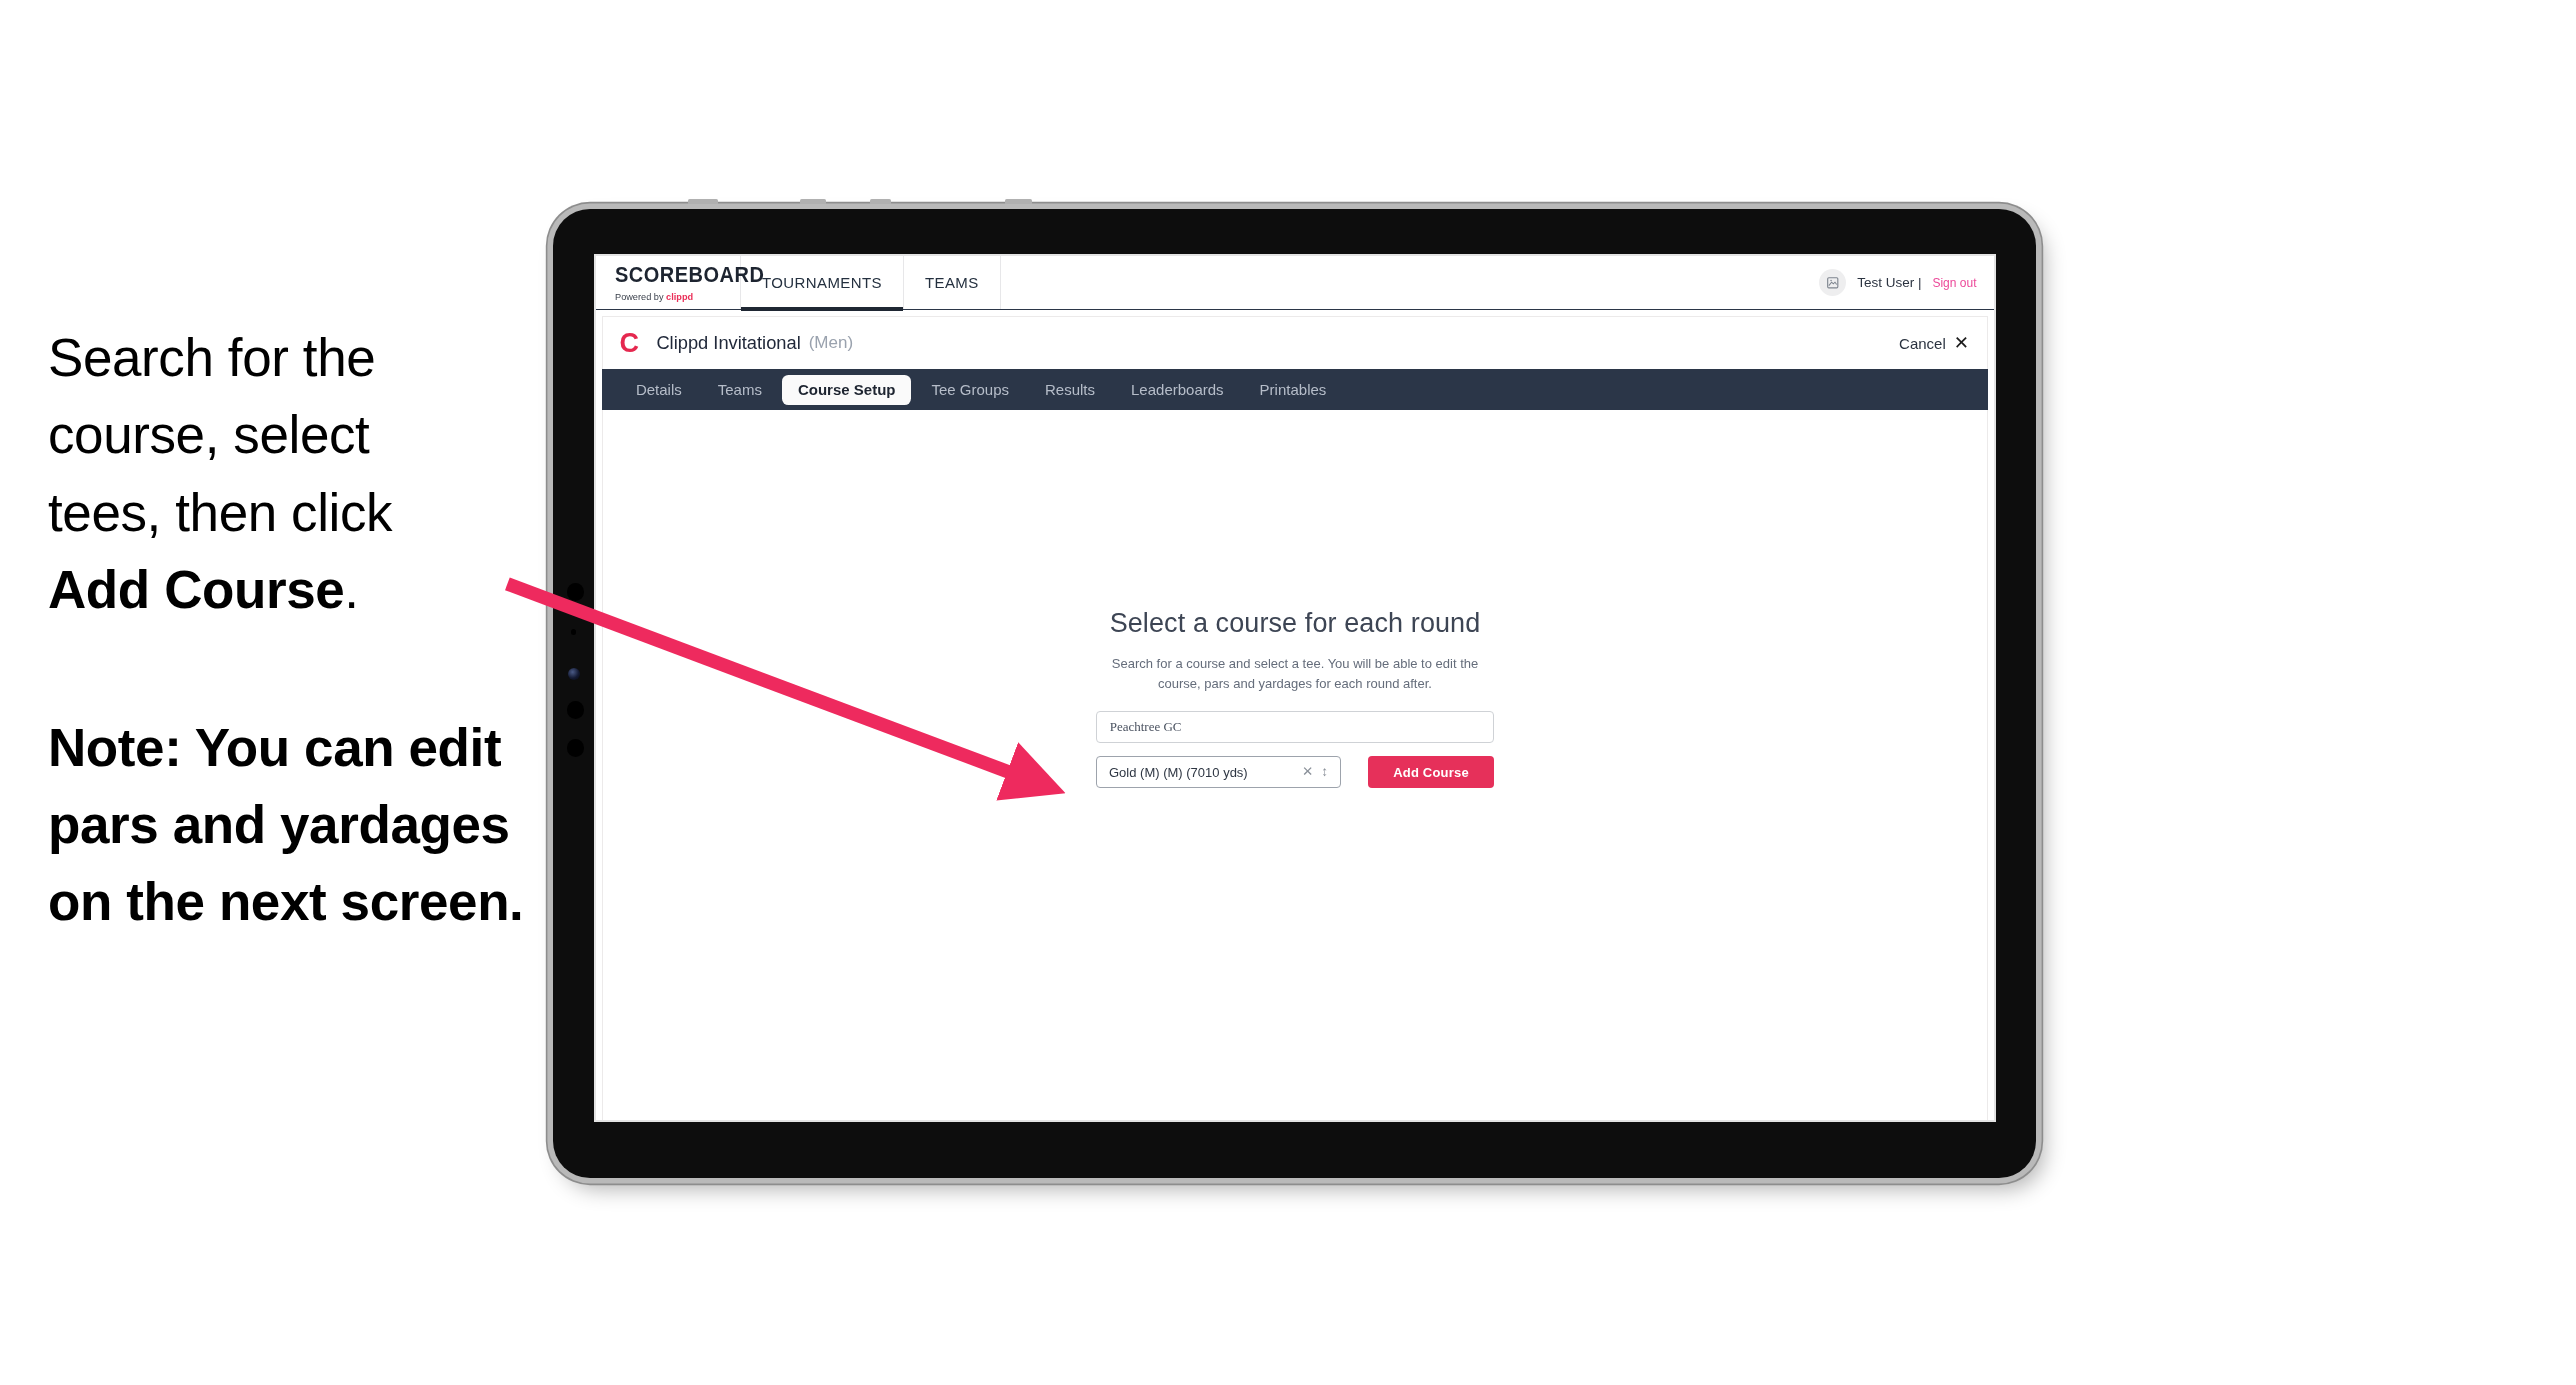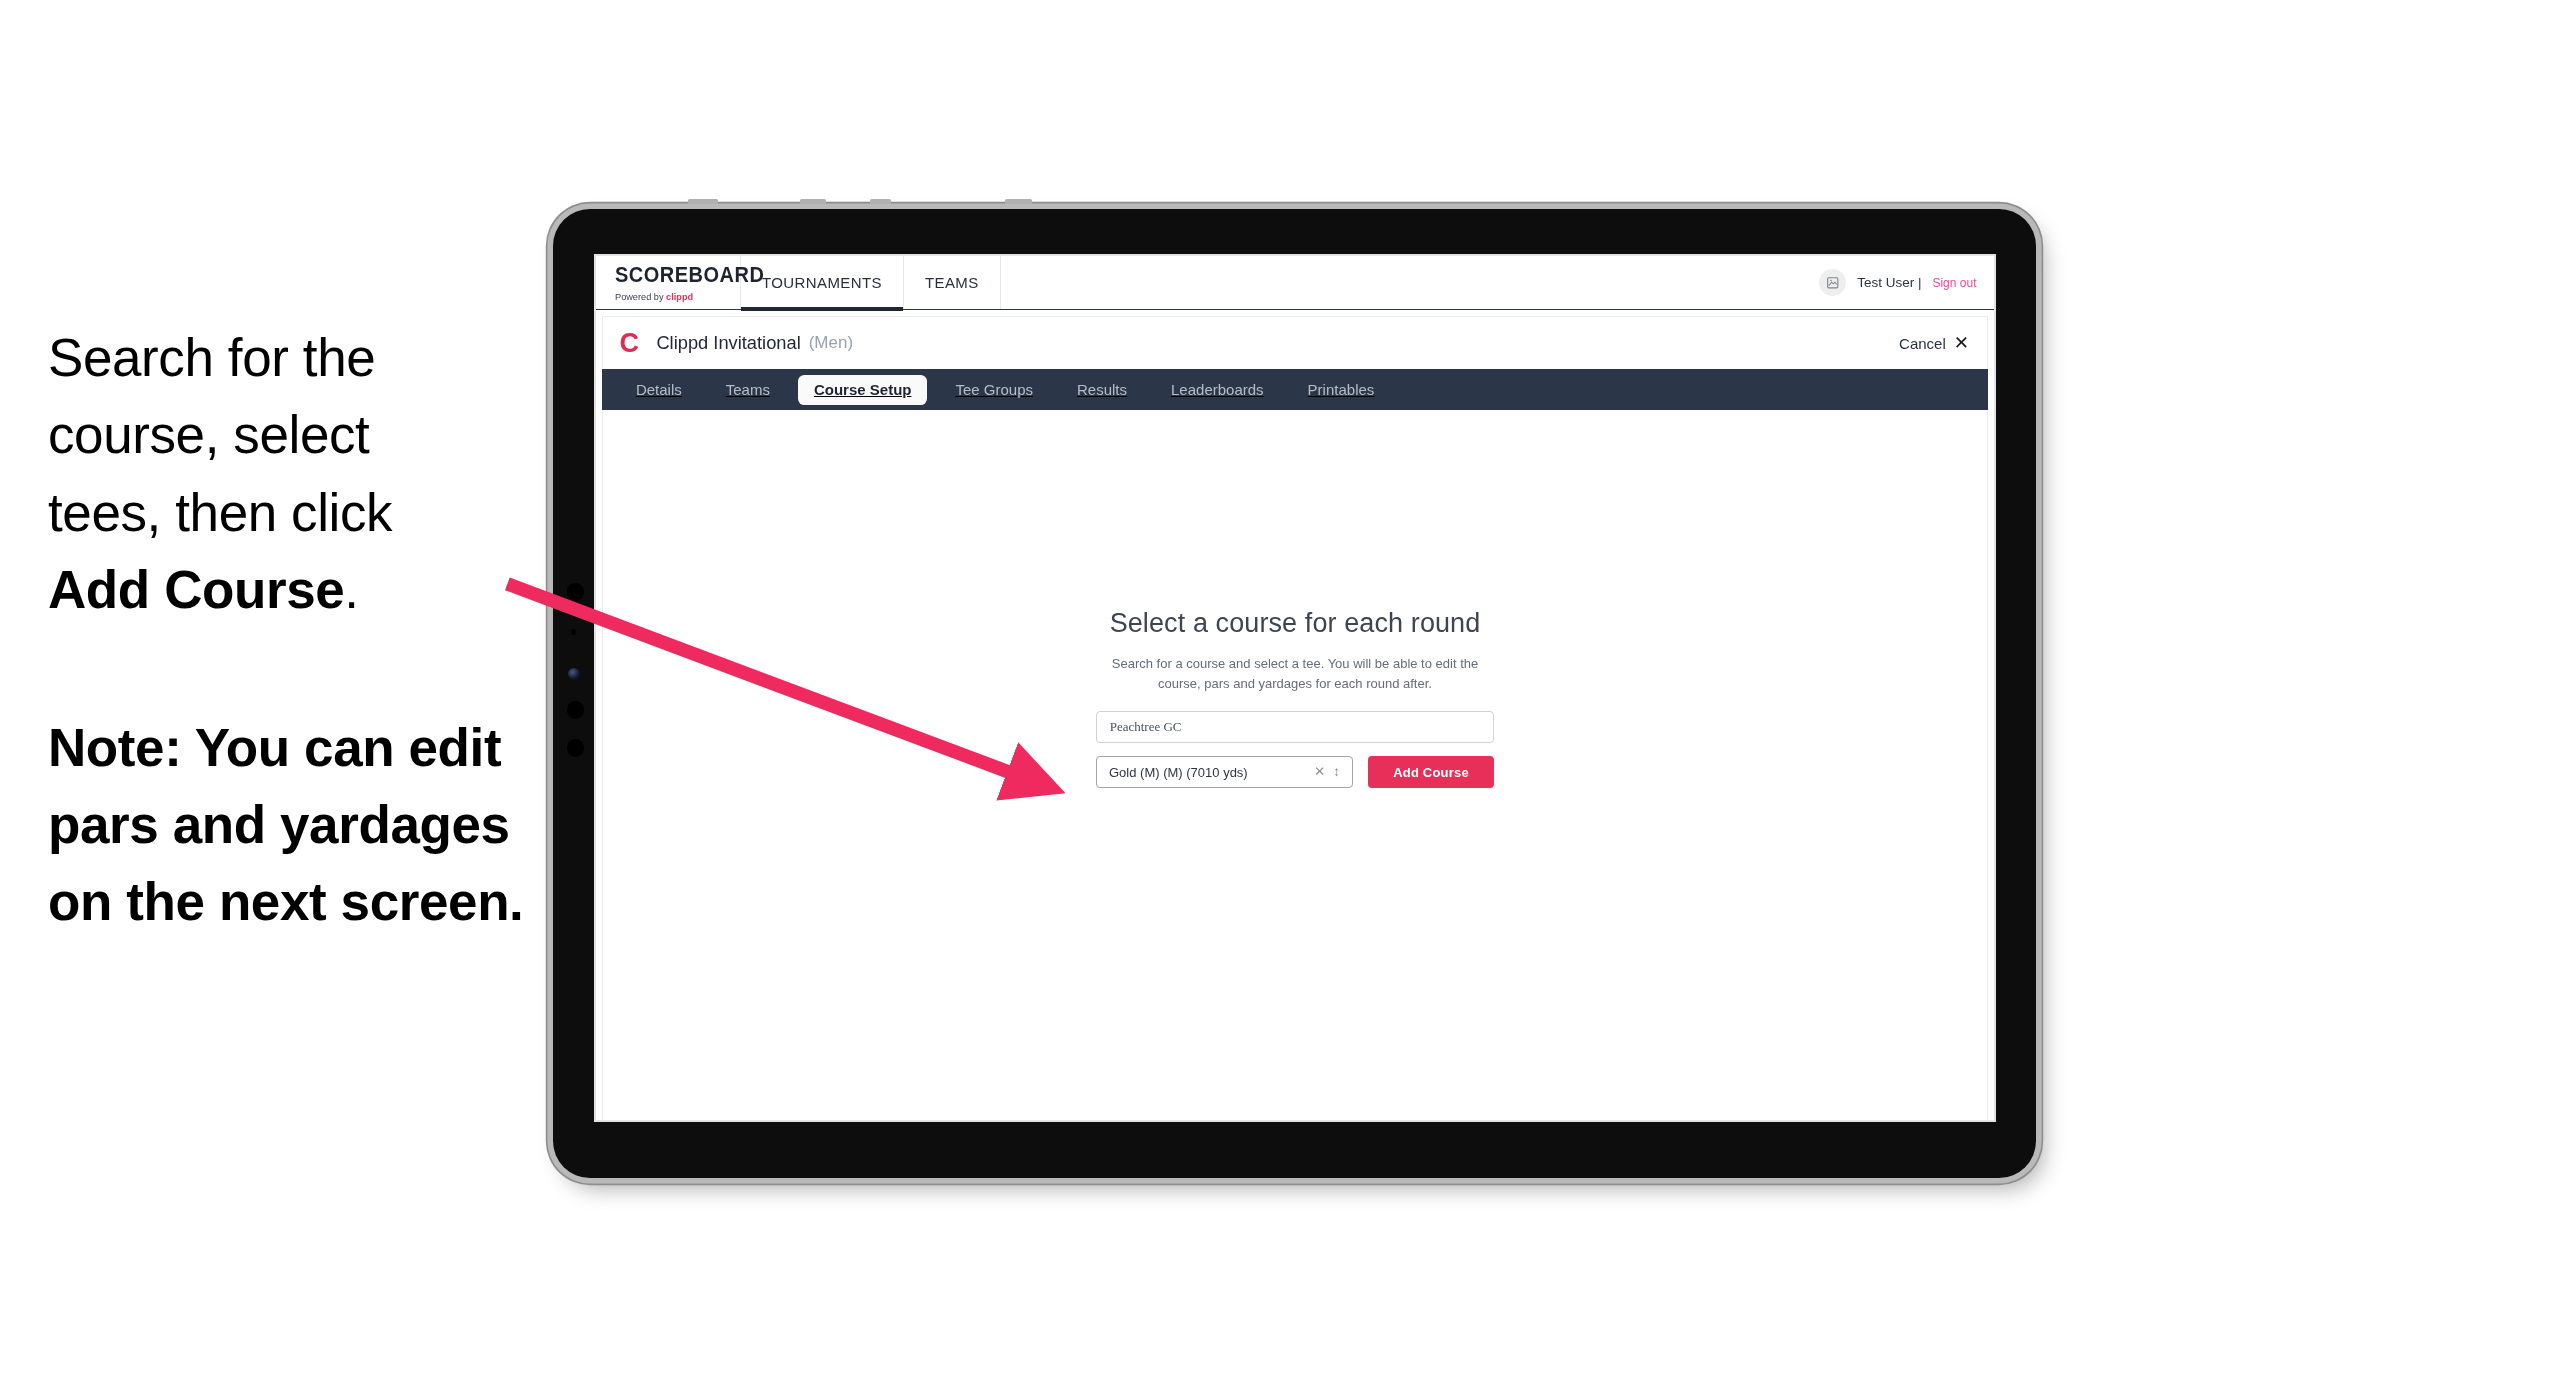--- a/index.html
+++ b/index.html
@@ -179,22 +179,21 @@
   #cancel-x { font-size: 18.3px; color: #1c1c1c; line-height: 1; }
 
   
   #subnav {
     height: 41px;
     background: #2b3648;
     margin: 0 6.4px;
     display: flex;
     align-items: center;
     padding-left: 17.5px;
-    gap: 12px;
-    text-decoration: underline;
+    gap: 4px;
   }
   .sub-tab {
     font-size: 15px;
     color: #b6bdc9;
     padding: 6.4px 16px;
     border-radius: 6.4px;
     cursor: pointer;
     white-space: nowrap;
   }
   .sub-tab.active {
@@ -248,21 +247,21 @@
     font-family: Liberation Serif, serif;
     outline: none;
   }
   #course-search::placeholder { color: #9aa1ac; }
 
   #row-tee {
     margin-top: 12.7px;
     width: 398px;
     display: flex;
     align-items: stretch;
-    gap: 15px;
+    gap: 27px;
   }
   #tee-select {
     flex: 1;
     height: 32px;
     border: 0.8px solid #9da3ac;
     border-radius: 4px;
     background: #ffffff;
     display: flex;
     align-items: center;
     padding: 0 8px 0 12px;

